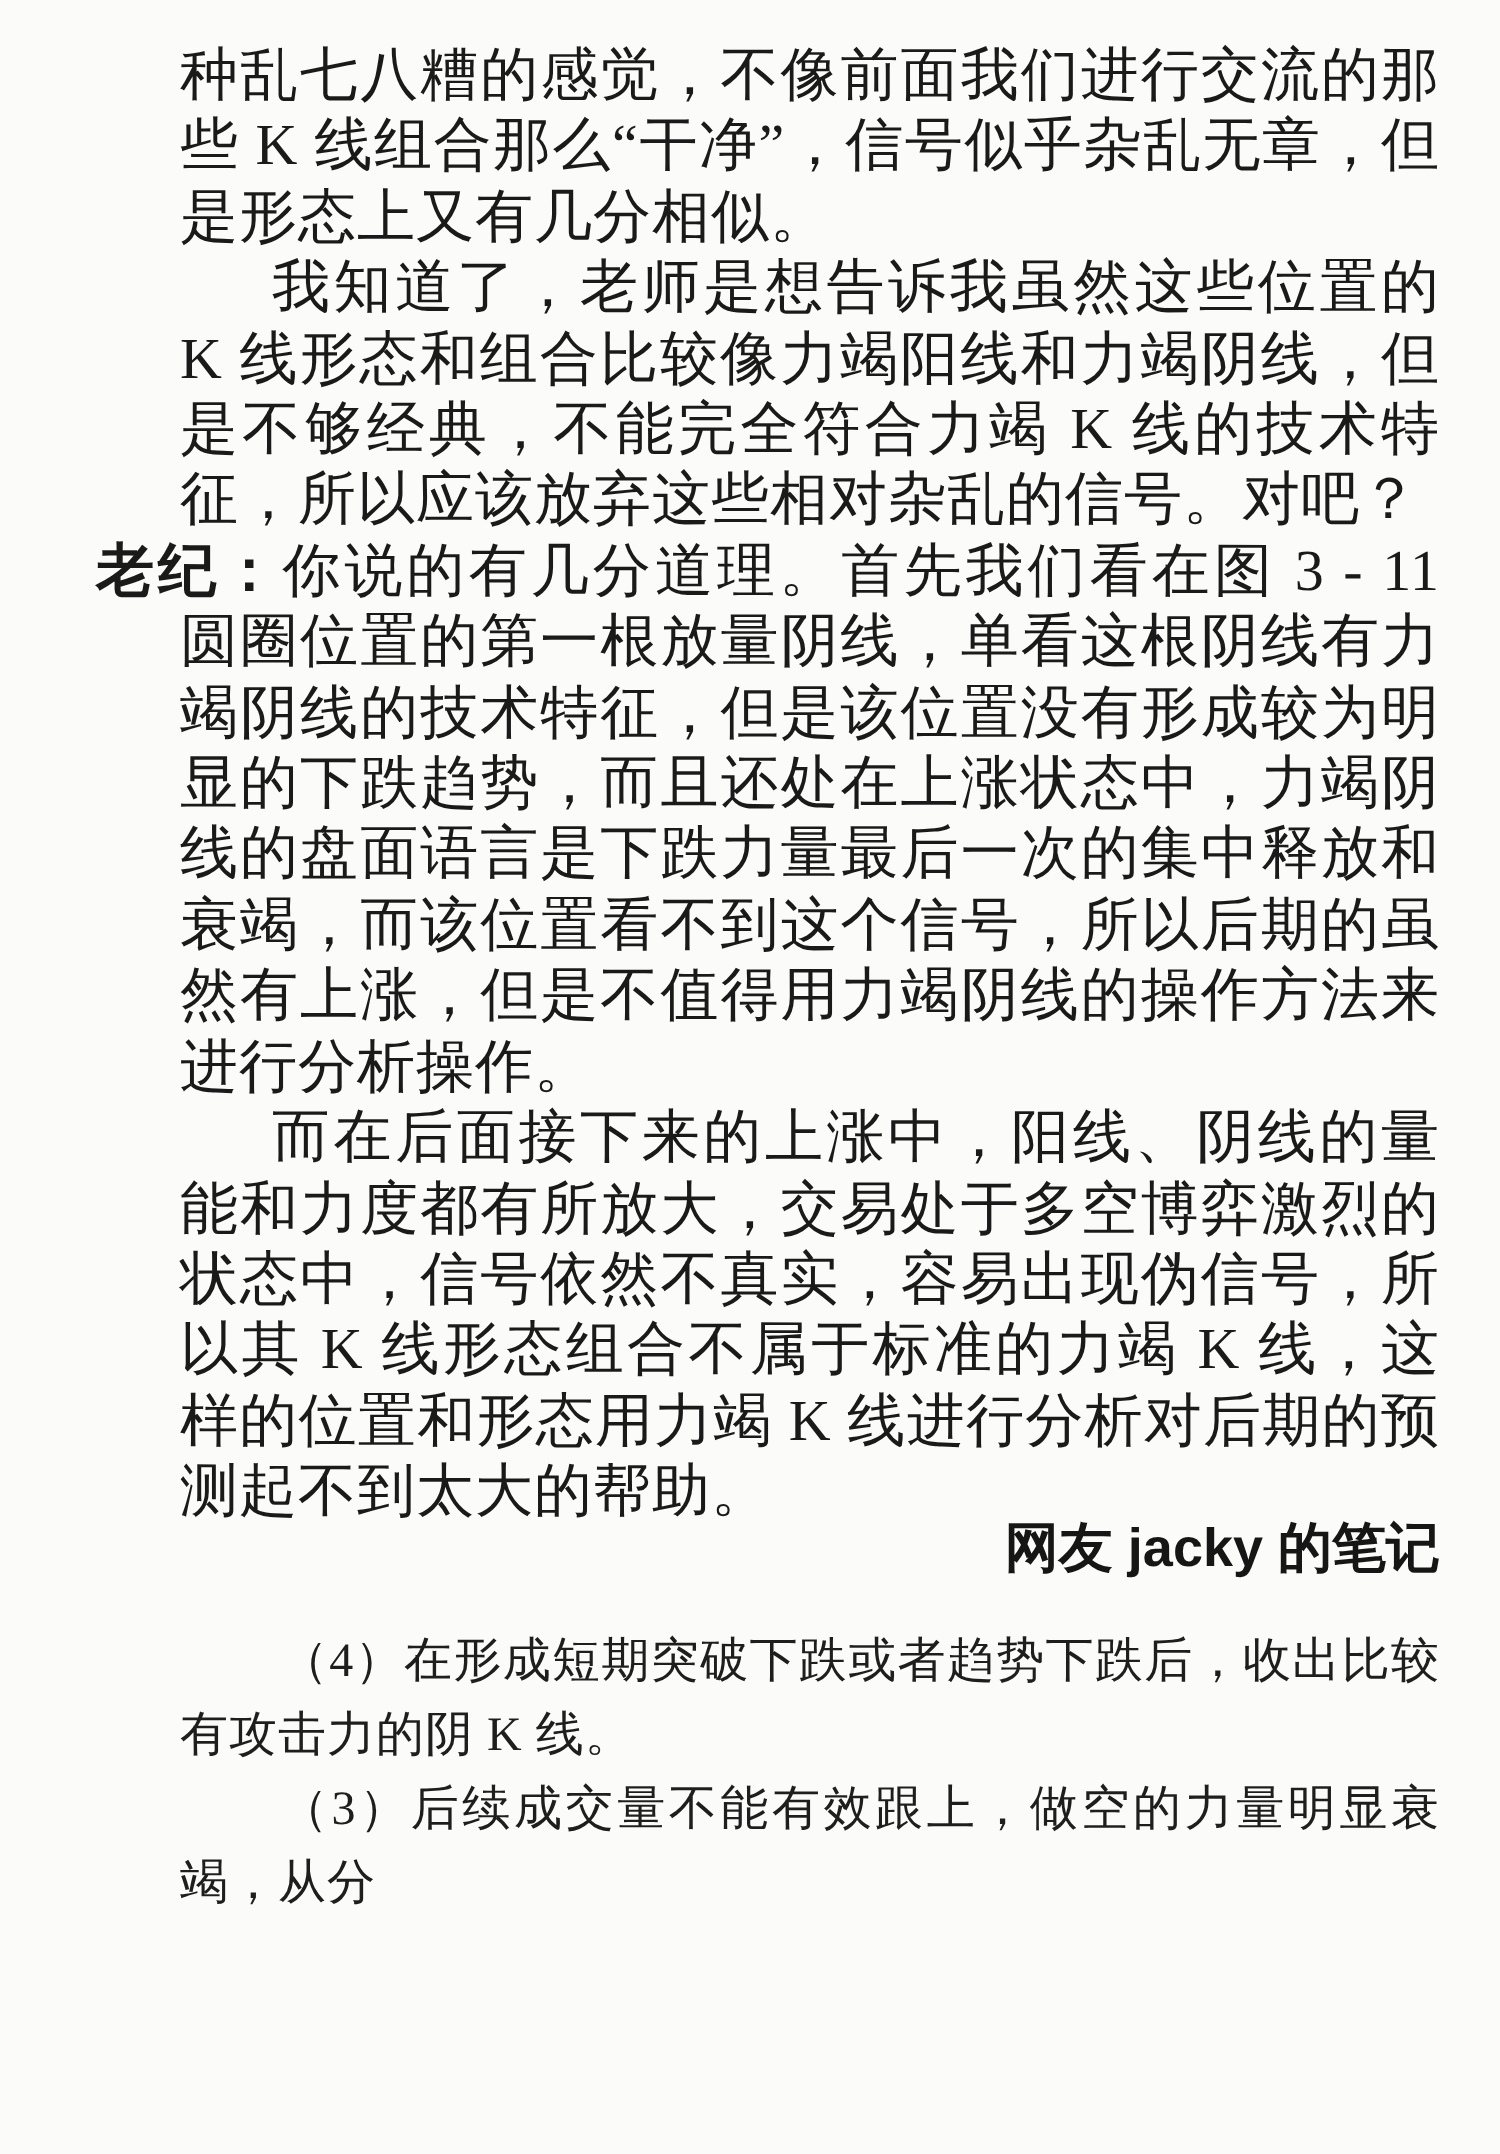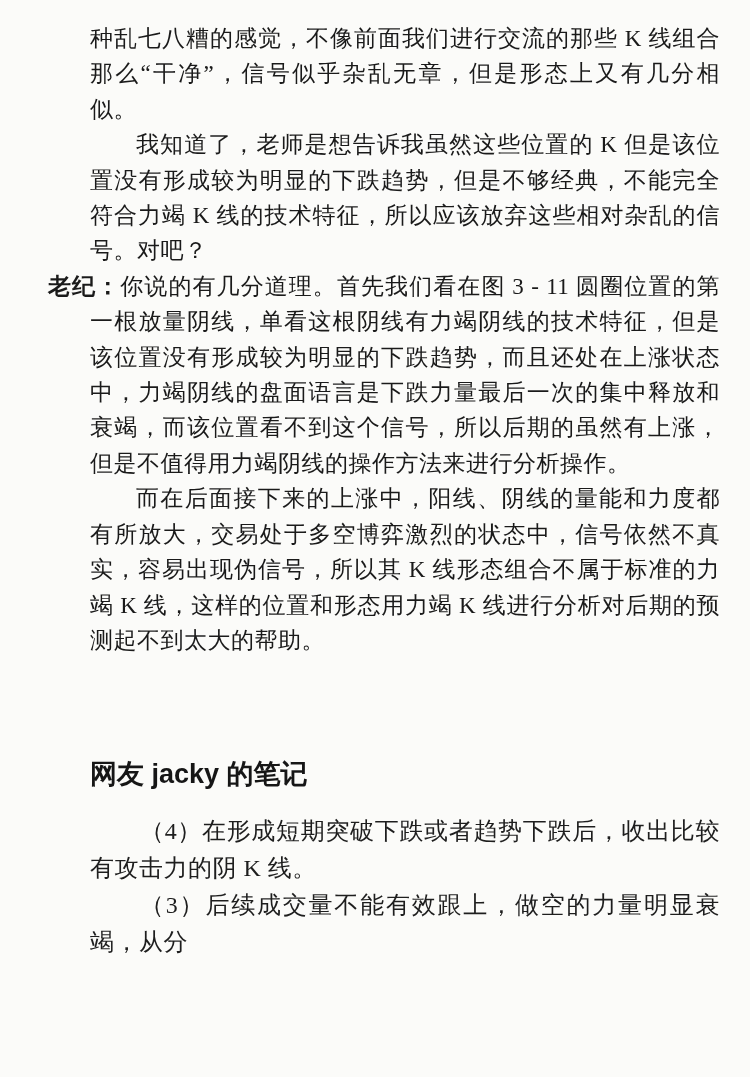--- a/index.html
+++ b/index.html
@@ -14,21 +14,21 @@
     color: #1a1a1a;
     font-family: "Liberation Serif", serif;
     overflow: hidden;
   }
   
   .dialog {
     position: absolute;
     left: 90px;
     top: 21px;
     width: 630px;
-    font-size: 23px;
+    font-size: 29px;
     line-height: 35.4px;
     text-align: justify;
     letter-spacing: 0.5px;
   }
   .para {
     margin: 0;
   }
   .para.indent {
     text-indent: 46px;
   }
@@ -39,21 +39,21 @@
     font-weight: bold;
     font-family: Liberation Serif, serif;
   }
   
   .notes-title {
     position: absolute;
     left: 90px;
     top: 756px;
     width: 630px;
     margin: 0;
-    text-align: left;
+    text-align: right;
     font-family: "Liberation Sans", sans-serif;
     font-weight: 700;
     font-size: 27px;
     color: #161616;
   }
   .notes {
     position: absolute;
     left: 90px;
     top: 813px;
     width: 630px;
@@ -70,21 +70,21 @@
 </style>
 </head>
 <body>
 
 <div class="page">
 
   <div class="dialog">
 
     <p class="para">种乱七八糟的感觉，不像前面我们进行交流的那些 K 线组合那么“干净”，信号似乎杂乱无章，但是形态上又有几分相似。</p>
 
-    <p class="para indent">我知道了，老师是想告诉我虽然这些位置的 K 但是该位置没有形成较为明显的下跌趋势，但是不够经典，不能完全符合力竭 K 线的技术特征，所以应该放弃这些相对杂乱的信号。对吧？</p>
+    <p class="para indent">我知道了，老师是想告诉我虽然这些位置的 K 线形态和组合比较像力竭阳线和力竭阴线，但是不够经典，不能完全符合力竭 K 线的技术特征，所以应该放弃这些相对杂乱的信号。对吧？</p>
 
     <p class="para hang"><span class="speaker">老纪：</span><span>你说的有几分道理。首先我们看在图 3 - 11 圆圈位置的第一根放量阴线，单看这根阴线有力竭阴线的技术特征，但是该位置没有形成较为明显的下跌趋势，而且还处在上涨状态中，力竭阴线的盘面语言是下跌力量最后一次的集中释放和衰竭，而该位置看不到这个信号，所以后期的虽然有上涨，但是不值得用力竭阴线的操作方法来进行分析操作。</span></p>
 
     <p class="para indent">而在后面接下来的上涨中，阳线、阴线的量能和力度都有所放大，交易处于多空博弈激烈的状态中，信号依然不真实，容易出现伪信号，所以其 K 线形态组合不属于标准的力竭 K 线，这样的位置和形态用力竭 K 线进行分析对后期的预测起不到太大的帮助。</p>
 
 
   </div>
 
   <h2 class="notes-title">网友 jacky 的笔记</h2>
 

